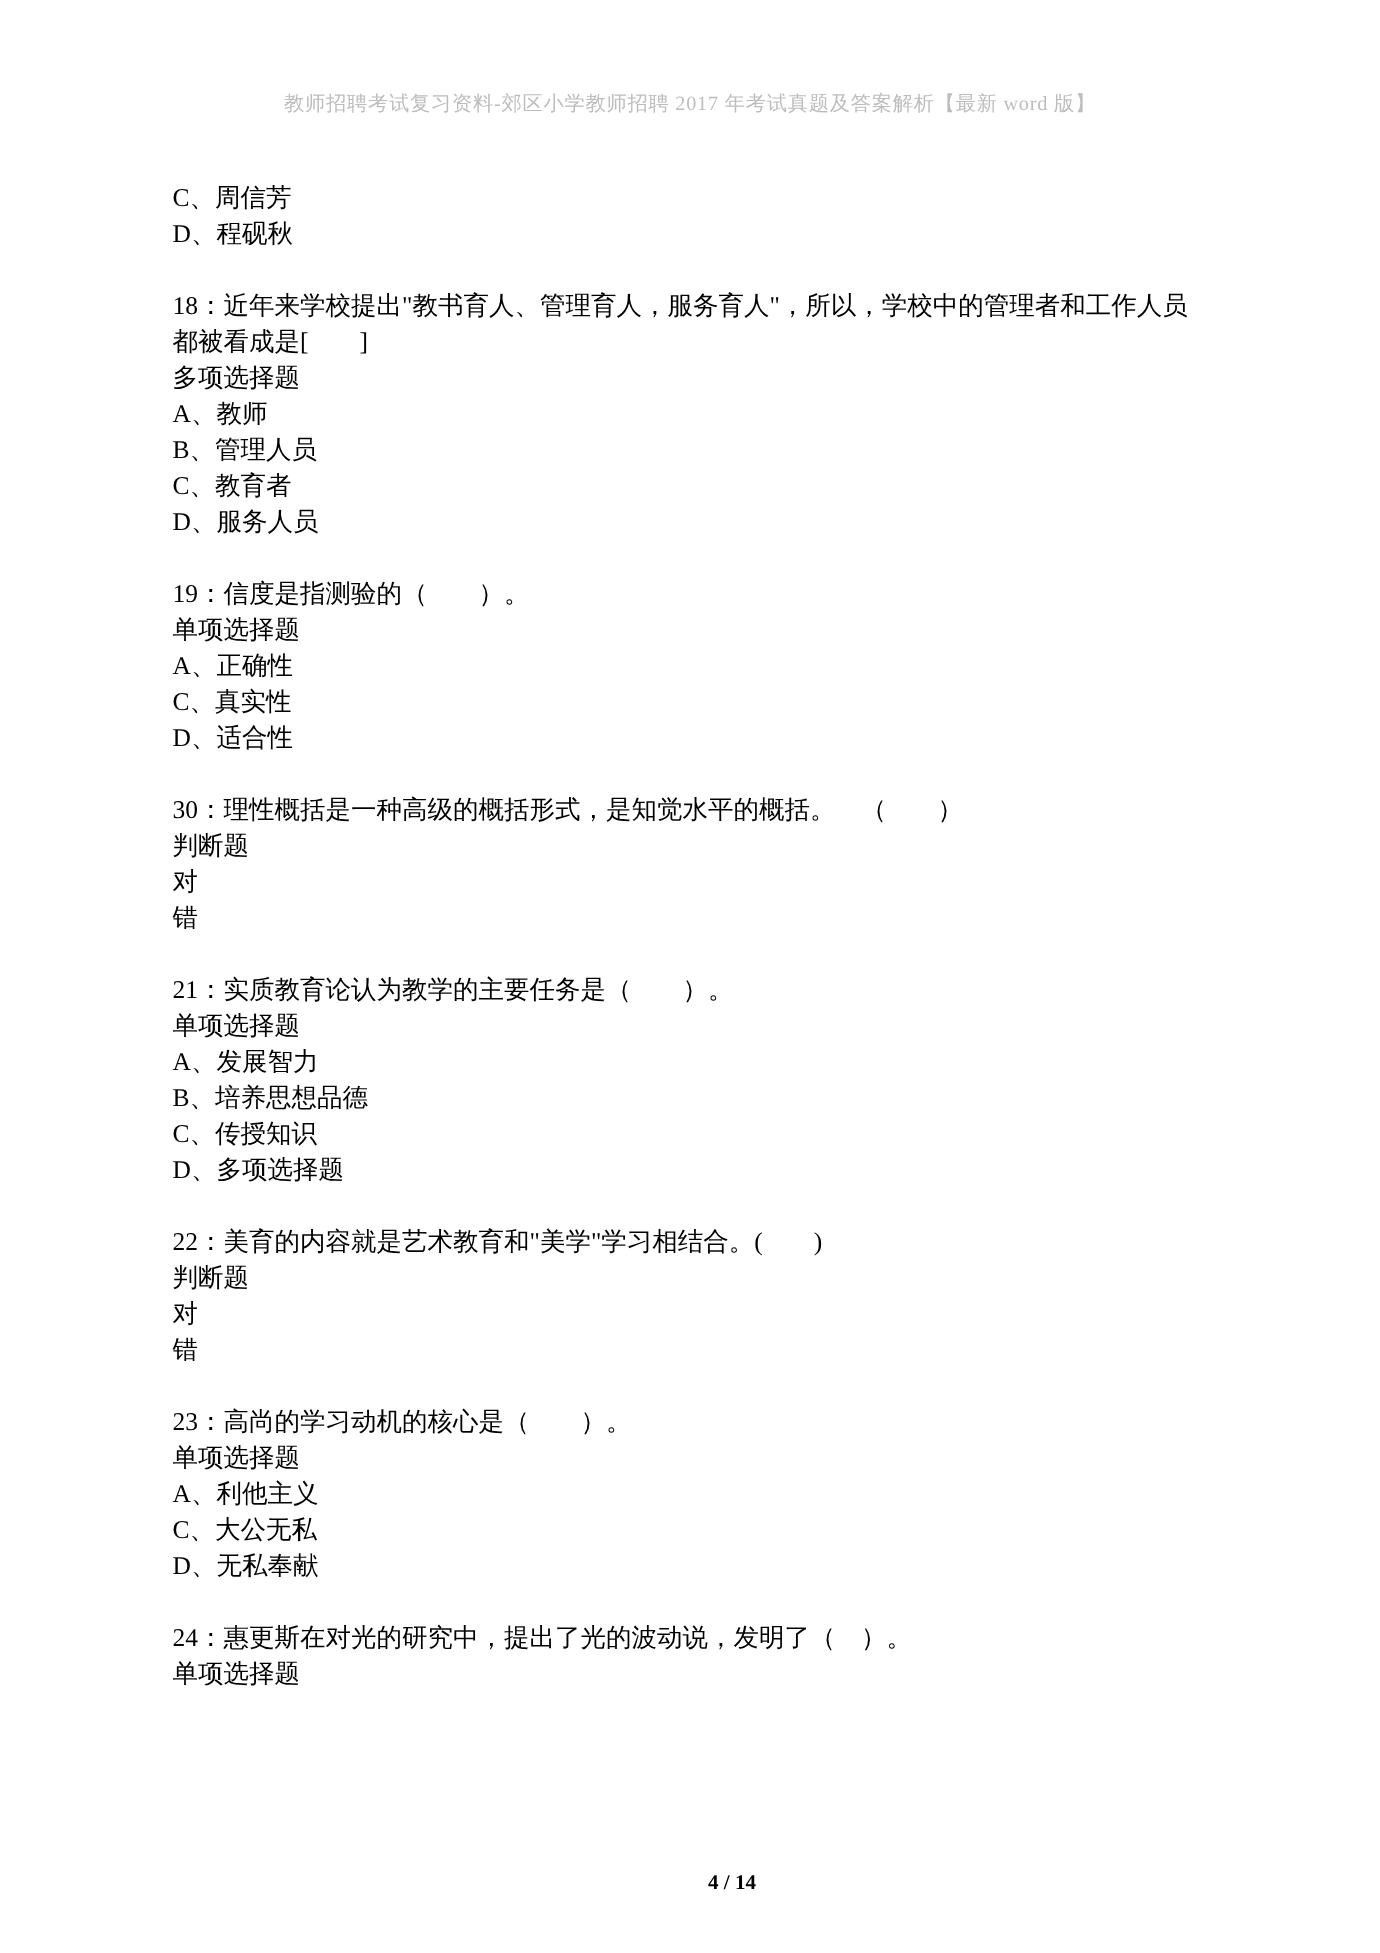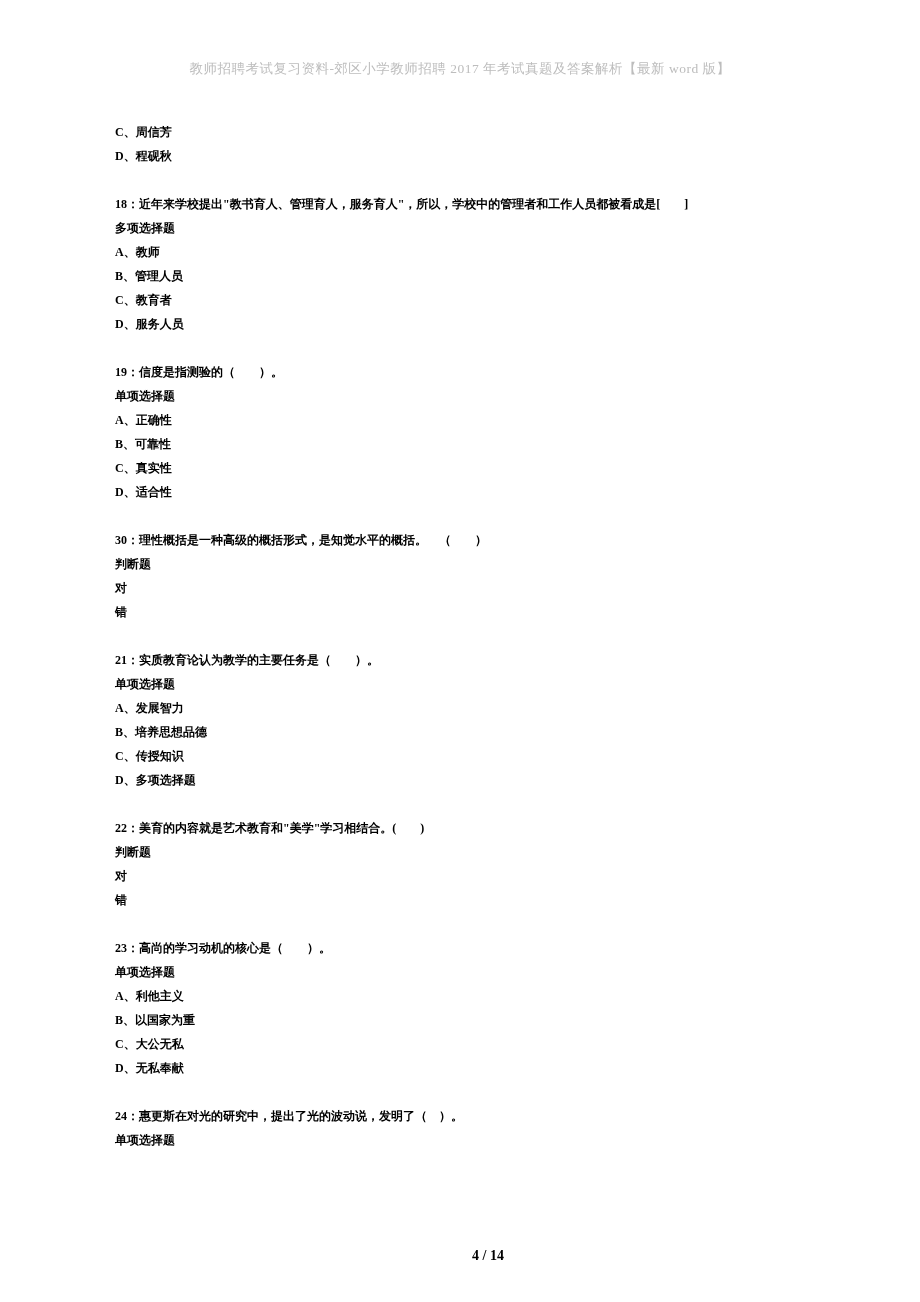--- a/index.html
+++ b/index.html
@@ -19,24 +19,23 @@
   }
   .header {
     color: #bdbdbd;
     font-size: 13.5px;
     text-align: center;
     margin-bottom: 42px;
     font-family: "SimSun", "宋体", serif;
     letter-spacing: 0.5px;
   }
   .content {
-    font-size: 12px;
+    font-size: 17px;
     line-height: 24px;
     font-family: "SimSun", "宋体", serif;
-    font-weight: bold;
   }
   .block {
     margin-bottom: 24px;
   }
   .line {
     white-space: pre-wrap;
   }
   .footer {
     position: absolute;
     bottom: 38px;
@@ -72,21 +71,20 @@
       <div class="line">A、教师</div>
       <div class="line">B、管理人员</div>
       <div class="line">C、教育者</div>
       <div class="line">D、服务人员</div>
     </div>
 
     <div class="block">
       <div class="line">19：信度是指测验的（　　）。</div>
       <div class="line">单项选择题</div>
       <div class="line">A、正确性</div>
-      <div class="line">B、可靠性</div>
       <div class="line">C、真实性</div>
       <div class="line">D、适合性</div>
     </div>
 
     <div class="block">
       <div class="line">30：理性概括是一种高级的概括形式，是知觉水平的概括。　（　　）</div>
       <div class="line">判断题</div>
       <div class="line">对</div>
       <div class="line">错</div>
     </div>
@@ -104,21 +102,20 @@
       <div class="line">22：美育的内容就是艺术教育和"美学"学习相结合。(　　)</div>
       <div class="line">判断题</div>
       <div class="line">对</div>
       <div class="line">错</div>
     </div>
 
     <div class="block">
       <div class="line">23：高尚的学习动机的核心是（　　）。</div>
       <div class="line">单项选择题</div>
       <div class="line">A、利他主义</div>
-      <div class="line">B、以国家为重</div>
       <div class="line">C、大公无私</div>
       <div class="line">D、无私奉献</div>
     </div>
 
     <div class="block" style="margin-bottom:0;">
       <div class="line">24：惠更斯在对光的研究中，提出了光的波动说，发明了（　）。</div>
       <div class="line">单项选择题</div>
     </div>
 
   </div>

